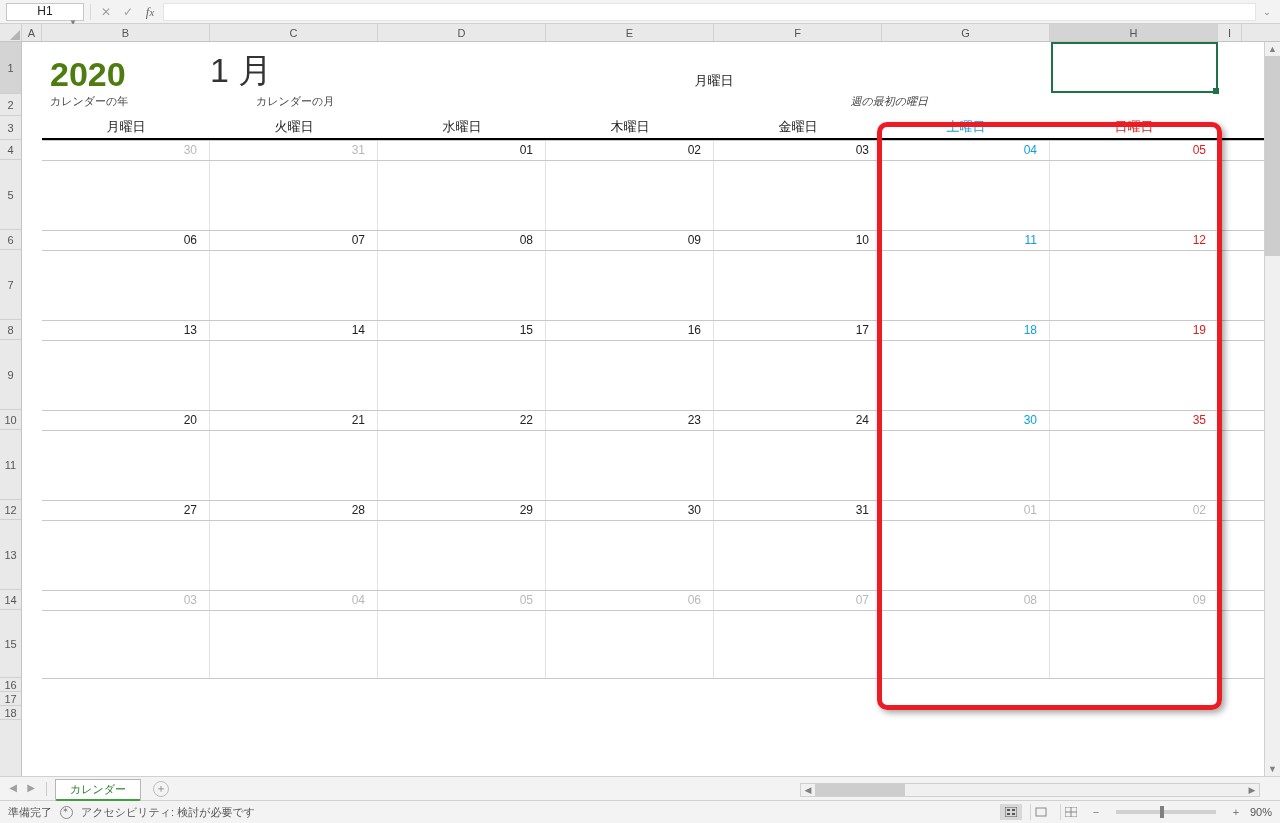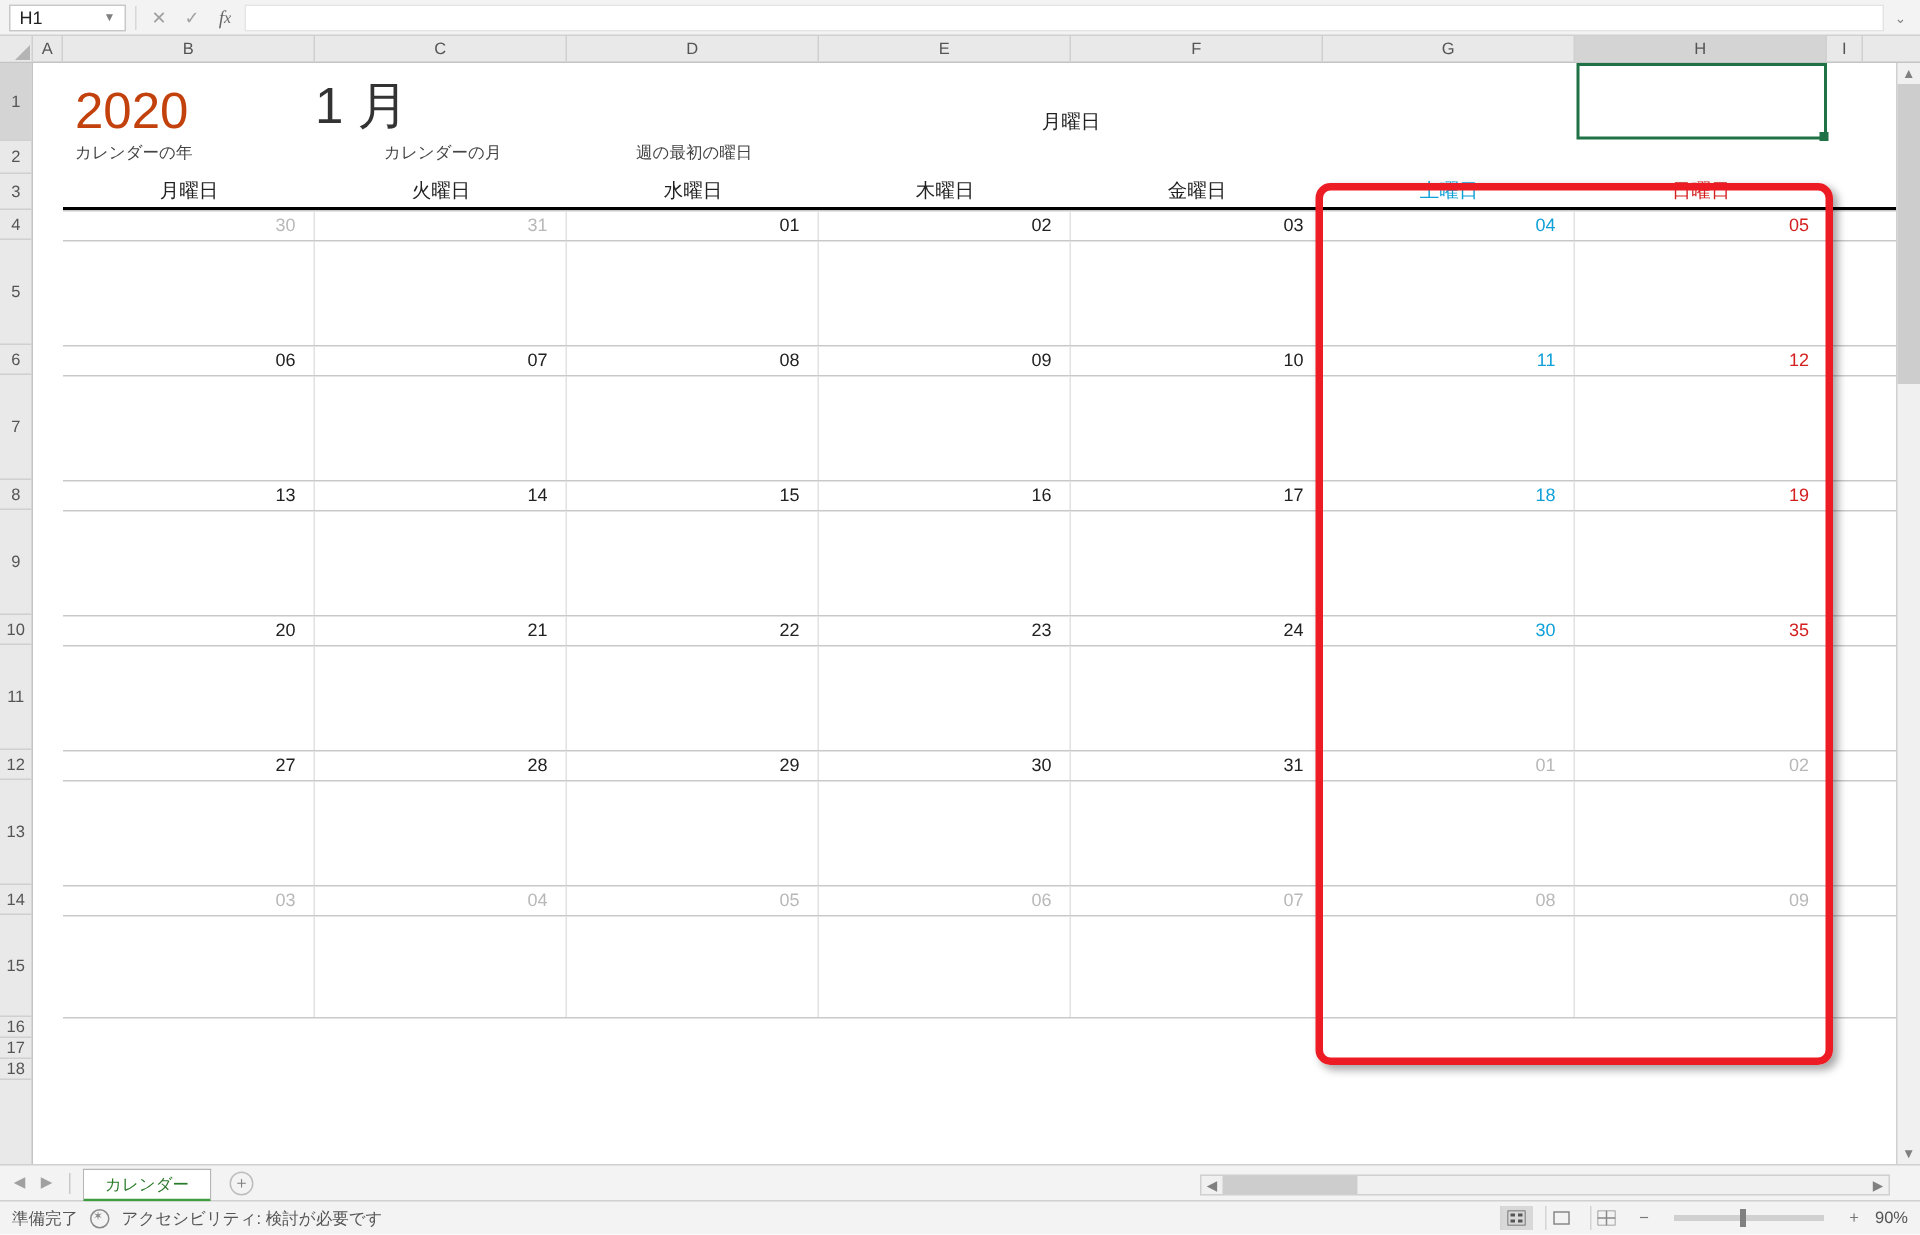--- a/index.html
+++ b/index.html
@@ -1,20 +1,20 @@
 <!DOCTYPE html>
 <html><head>
 <meta charset="utf-8">
 <style>
   * { box-sizing: border-box; }
   html, body { margin:0; padding:0; height:100%; font-family:"Meiryo","Yu Gothic","Segoe UI",sans-serif; font-size:12px; background:#fff; color:#222; }
   .app { display:flex; flex-direction:column; height:823px; width:1280px; overflow:hidden; }
   
   .fbar { height:24px; background:#f3f3f3; border-bottom:1px solid #d0d0d0; display:flex; align-items:center; gap:4px; padding:0 6px; }
-  .namebox { width:78px; height:18px; background:#fff; border:1px solid #c8c8c8; font-size:12px; padding:0 6px; display:flex; align-items:center; }
+  .namebox { width:78px; height:18px; background:#fff; border:1px solid #c8c8c8; font-size:12px; padding:0 6px; display:flex; align-items:center;flex-direction:column; }
   .namebox .dd { margin-left:auto; font-size:8px; color:#808080; }
   .fbar .sep { width:1px; height:16px; background:#d8d8d8; margin:0 2px; }
   .fbar .btn { width:18px; height:18px; display:flex; align-items:center; justify-content:center; color:#a0a0a0; cursor:default; }
   .fbar .fx  { font-style:italic; font-family:"Times New Roman",serif; font-size:13px; color:#6a6a6a; }
   .fbar .input { flex:1; height:18px; background:#fff; border:1px solid #e4e4e4; }
   .fbar .expand { width:14px; font-size:9px; color:#808080; text-align:center; }
   
   .grid-wrap { flex:1; display:flex; flex-direction:column; background:#fff; overflow:hidden; }
   .col-headers { display:flex; height:18px; background:#e9e9e9; border-bottom:1px solid #c4c4c4; }
   .corner, .ch { border-right:1px solid #d0d0d0; display:flex; align-items:center; justify-content:center; color:#555; font-size:11px; }
@@ -28,28 +28,28 @@
   .row-headers { width:22px; background:#e9e9e9; border-right:1px solid #c4c4c4; }
   .rh { height:var(--h); border-bottom:1px solid #d0d0d0; display:flex; align-items:center; justify-content:center; font-size:11px; color:#555; }
   .rh.active { background:#d4d4d4; }
   .cells { flex:1; position:relative; overflow:hidden; }
   
   .colA { position:absolute; left:0; top:0; bottom:0; width:20px; }
   
   .content { position:absolute; left:20px; top:0; right:0; }
   
   .title-row { display:flex; align-items:flex-end; height:52px; }
-  .year   { width:168px; font-size:34px; color:#c2410c; font-weight:400; padding-left:8px; }
+  .year   { width:168px; font-size:34px; color:#4d7c0f; font-weight:700; padding-left:8px; }
   .month  { width:168px; font-size:34px; color:#333; font-weight:300; }
   .blank1 { width:168px; }
   .firstday-val { width:336px; text-align:center; font-size:13px; padding-bottom:4px; }
   .labels-row { display:flex; height:22px; font-size:11px; color:#444; align-items:flex-start; }
   .lbl-year  { width:168px; padding-left:8px; }
   .lbl-month { width:168px;margin-left:46px; }
-  .lbl-first { width:504px; text-align:left; margin-left:0; }
+  .lbl-first { width:504px; text-align:right; margin-left:0;font-style:italic; }
   
   .wk-head { display:flex; border-bottom:2px solid #000; height:24px; }
   .wk-head > div { width:168px; text-align:center; font-size:13px; font-weight:500; line-height:22px; }
   .wk-sat { color:#0fa0d8; }
   .wk-sun { color:#d41f1f; }
   
   .cal-row { display:flex; border-bottom:1px solid #c9c9c9; }
   .cal-row.date { height:20px; }
   .cal-row.space { height:70px; }
   .cal-row.space:last-of-type { height:68px; }

